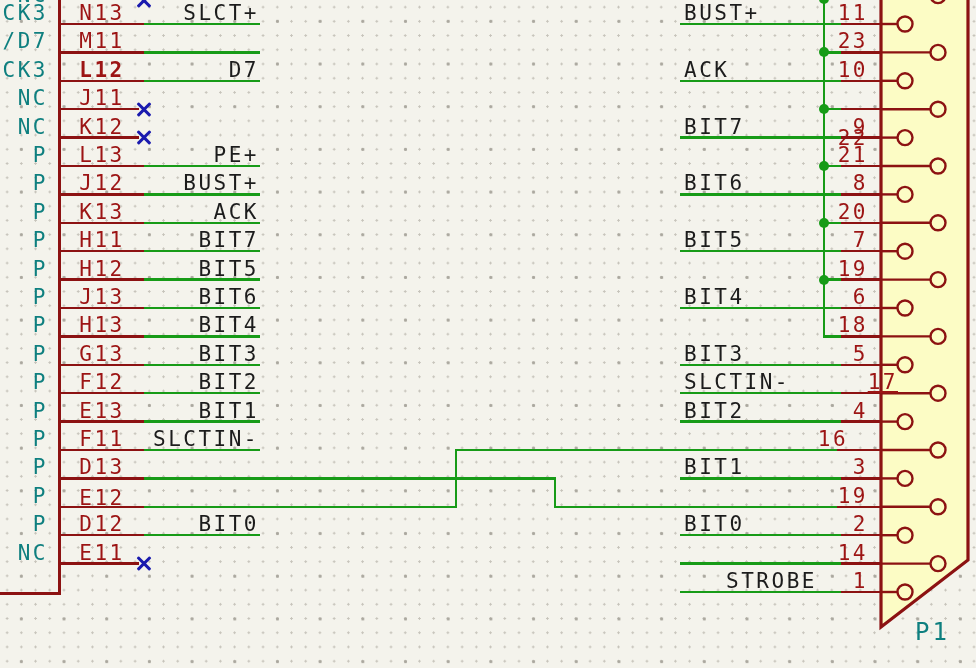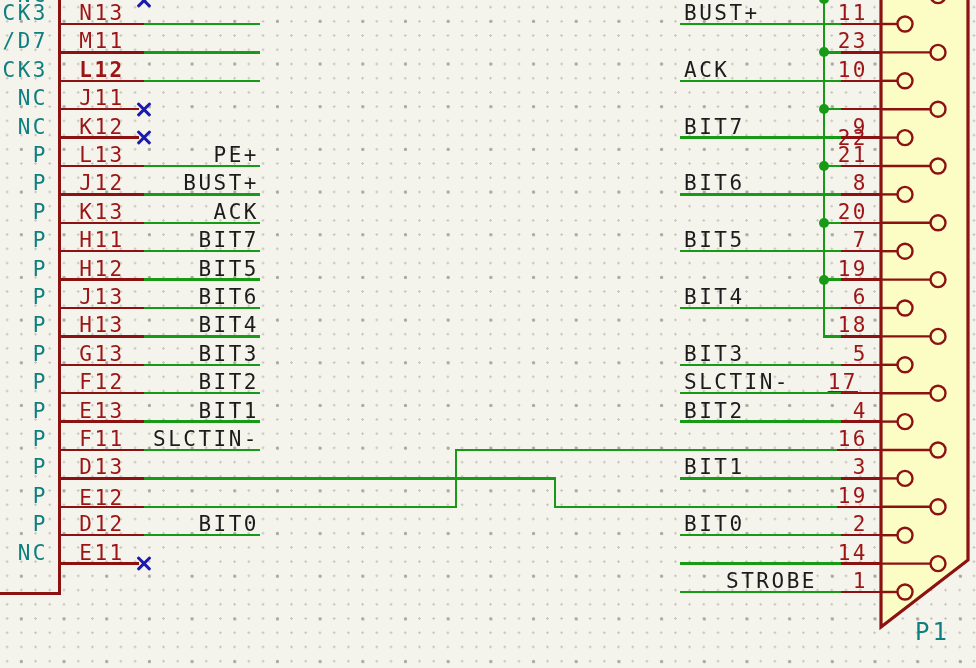--- a/index.html
+++ b/index.html
@@ -38,28 +38,30 @@
     <div class="stub" style="left: 0px; top: 591.5px; width: 61.2px; height: 3.2px;"></div>
     <div class="t pinname" style="left: -52px; top: -16px; width: 100px;">NC</div>
     <div class="ncx" style="left: 135px; top: -9px;">
       <i class="a"></i>
       <i class="b"></i>
     </div>
     <div class="stub" style="left: 58.7px; top: 22.7px; width: 87.6px; height: 2.6px;"></div>
     <div class="t pinnum" style="left: 58px; top: 2px; width: 88px;">N13</div>
     <div class="t pinname" style="left: -52px; top: 2px; width: 100px;">CK3</div>
     <div class="wire" style="left: 143.7px; top: 22.7px; width: 116.6px; height: 2.6px;"></div>
+    <div class="t netl" style="left: 99px; top: 2px; width: 160px;">SLCT+</div>
     <div class="stub" style="left: 58.7px; top: 51.1px; width: 87.6px; height: 2.6px;"></div>
     <div class="t pinnum" style="left: 58px; top: 30.4px; width: 88px;">M11</div>
     <div class="t pinname" style="left: -52px; top: 30.4px; width: 100px;">/D7</div>
     <div class="wire" style="left: 143.7px; top: 51.1px; width: 116.6px; height: 2.6px;"></div>
     <div class="stub" style="left: 58.7px; top: 79.5px; width: 87.6px; height: 2.6px;"></div>
     <div class="t pinnum" style="left: 58px; top: 58.8px; width: 88px; font-weight: bold;">L12</div>
     <div class="t pinname" style="left: -52px; top: 58.8px; width: 100px;">CK3</div>
     <div class="wire" style="left: 143.7px; top: 79.5px; width: 116.6px; height: 2.6px;"></div>
+    <div class="t netl" style="left: 99px; top: 58.8px; width: 160px;">D7</div>
     <div class="stub" style="left: 58.7px; top: 107.9px; width: 80.6px; height: 2.6px;"></div>
     <div class="t pinnum" style="left: 58px; top: 87.2px; width: 88px;">J11</div>
     <div class="t pinname" style="left: -52px; top: 87.2px; width: 100px;">NC</div>
     <div class="ncx" style="left: 135px; top: 100.2px;">
       <i class="a"></i>
       <i class="b"></i>
     </div>
     <div class="stub" style="left: 58.7px; top: 136.3px; width: 80.6px; height: 2.6px;"></div>
     <div class="t pinnum" style="left: 58px; top: 115.6px; width: 88px;">K12</div>
     <div class="t pinname" style="left: -52px; top: 115.6px; width: 100px;">NC</div>
@@ -240,29 +242,29 @@
     <div class="wire" style="left: 680.2px; top: 306.7px; width: 160.8px; height: 2.6px;"></div>
     <div class="t netr" style="left: 684px; top: 286px; width: 175px;">BIT4</div>
     <div class="stub" style="left: 837.4px; top: 335.1px; width: 44.9px; height: 2.6px;"></div>
     <div class="t pinnum r" style="left: 798px; top: 314.4px; width: 70px;">18</div>
     <div class="wire" style="left: 822.7px; top: 335.1px; width: 18.3px; height: 2.6px;"></div>
     <div class="stub" style="left: 837.4px; top: 363.5px; width: 44.9px; height: 2.6px;"></div>
     <div class="t pinnum r" style="left: 798px; top: 342.8px; width: 70px;">5</div>
     <div class="wire" style="left: 680.2px; top: 363.5px; width: 160.8px; height: 2.6px;"></div>
     <div class="t netr" style="left: 684px; top: 342.8px; width: 175px;">BIT3</div>
     <div class="stub" style="left: 837.4px; top: 391.9px; width: 44.9px; height: 2.6px;"></div>
-    <div class="t pinnum r" style="left: 788px; top: 371.2px; width: 70px; text-decoration: underline;">17</div>
+    <div class="t pinnum r" style="left: 828px; top: 371.2px; width: 70px; text-decoration: underline;">17</div>
     <div class="wire" style="left: 680.2px; top: 391.9px; width: 160.8px; height: 2.6px;"></div>
     <div class="t netr" style="left: 684px; top: 371.2px; width: 175px;">SLCTIN-</div>
     <div class="stub" style="left: 837.4px; top: 420.3px; width: 44.9px; height: 2.6px;"></div>
     <div class="t pinnum r" style="left: 798px; top: 399.6px; width: 70px;">4</div>
     <div class="wire" style="left: 680.2px; top: 420.3px; width: 160.8px; height: 2.6px;"></div>
     <div class="t netr" style="left: 684px; top: 399.6px; width: 175px;">BIT2</div>
     <div class="stub" style="left: 837.4px; top: 448.7px; width: 44.9px; height: 2.6px;"></div>
-    <div class="t pinnum r" style="left: 798px; top: 428px; width: 70px;">16</div>
+    <div class="t pinnum r" style="left: 798px; top: 428px; width: 70px; text-align: center;">16</div>
     <div class="stub" style="left: 837.4px; top: 477.1px; width: 44.9px; height: 2.6px;"></div>
     <div class="t pinnum r" style="left: 798px; top: 456.4px; width: 70px;">3</div>
     <div class="wire" style="left: 680.2px; top: 477.1px; width: 160.8px; height: 2.6px;"></div>
     <div class="t netr" style="left: 684px; top: 456.4px; width: 175px;">BIT1</div>
     <div class="stub" style="left: 837.4px; top: 505.5px; width: 44.9px; height: 2.6px;"></div>
     <div class="t pinnum r" style="left: 798px; top: 484.8px; width: 70px;">19</div>
     <div class="stub" style="left: 837.4px; top: 533.9px; width: 44.9px; height: 2.6px;"></div>
     <div class="t pinnum r" style="left: 798px; top: 513.2px; width: 70px;">2</div>
     <div class="wire" style="left: 680.2px; top: 533.9px; width: 160.8px; height: 2.6px;"></div>
     <div class="t netr" style="left: 684px; top: 513.2px; width: 175px;">BIT0</div>

